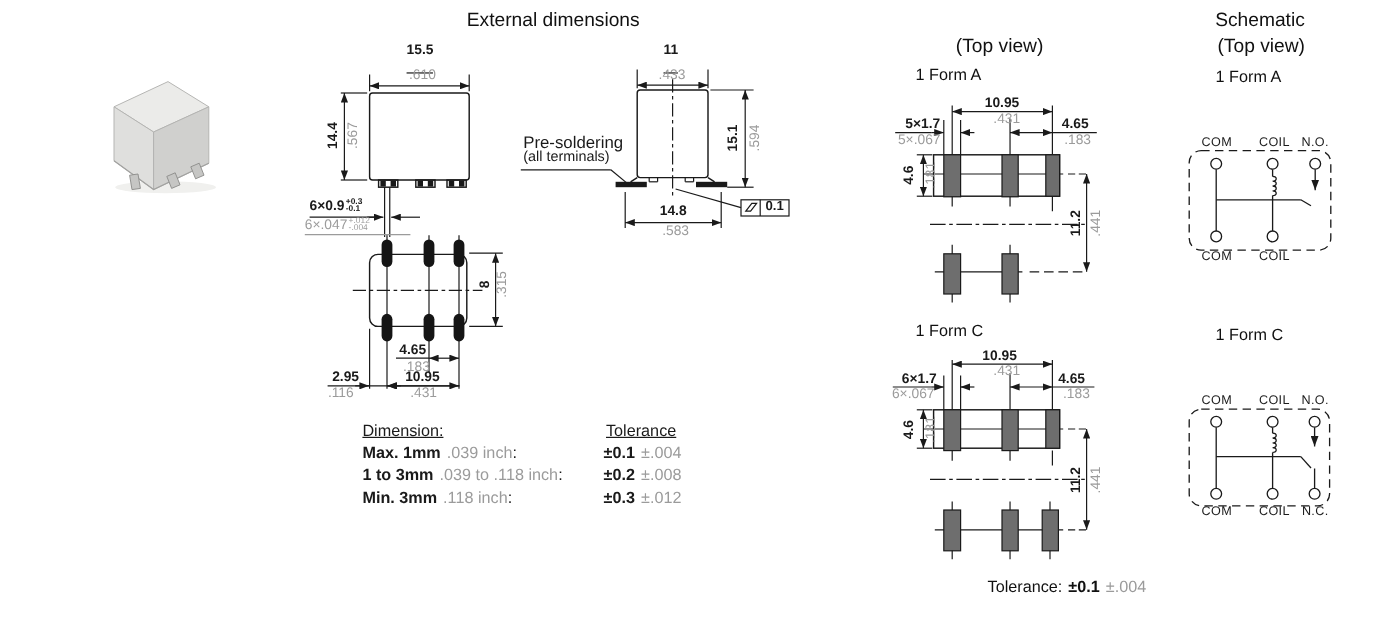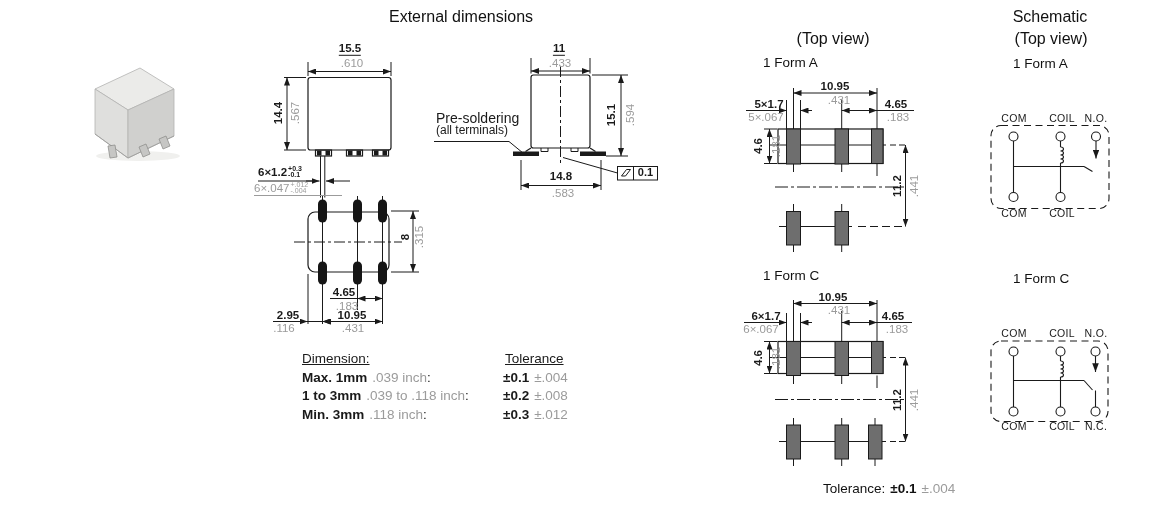--- a/index.html
+++ b/index.html
@@ -10,21 +10,21 @@
   .c{transform:translate(-50%,-50%);}
   .rot{transform:translate(-50%,-50%) rotate(-90deg);}
   .g{color:#9b9b9b;}
   .b{font-weight:bold;}
   .dim{font-size:11.5px;}
   .ttl{font-size:16px;color:#111;}
   .lbl{font-size:13.5px;color:#111;margin-left:44px;}
   .sch{font-size:10.5px;letter-spacing:.3px;}
   .tbl{font-size:13.5px;}
   .u{text-decoration:underline;}
-  .ub{border-bottom:1.2px solid #1a1a1a;padding-bottom:1px;}
+  .ub{border-bottom:1.2px solid #1a1a1a;padding-bottom:12px;}
   .sp{margin-left:5px;}
   .stack{display:inline-flex;flex-direction:column;font-size:7px;line-height:6px;
          vertical-align:3px;margin-left:1px;font-weight:bold;}
   .stack.g{font-weight:normal;}
   .row{display:flex;align-items:flex-start;}
 </style>
 </head>
 <body>
 
 <div class="stage">
@@ -249,21 +249,21 @@
   </g>
 </svg>
 
 <div class="t ttl c" style="left:461px;top:17px">External dimensions</div>
 
 <div class="t dim b c ub" style="left:350px;top:49px">15.5</div>
 <div class="t dim g c" style="left:352px;top:63px">.610</div>
 <div class="t dim b rot" style="left:278px;top:113px">14.4</div>
 <div class="t dim g rot" style="left:295px;top:113px">.567</div>
 <div class="t dim row" style="left:258px;top:166px">
-  <span class="b">6×1.2</span>
+  <span class="b">6×0.9</span>
       <span class="stack">
         <span>+0.3</span>
         <span>-0.1</span>
       </span>
 </div>
 <div class="t dim row g" style="left:254px;top:182px">
   <span>6×.047</span>
       <span class="stack g">
         <span>+.012</span>
         <span>-.004</span>

